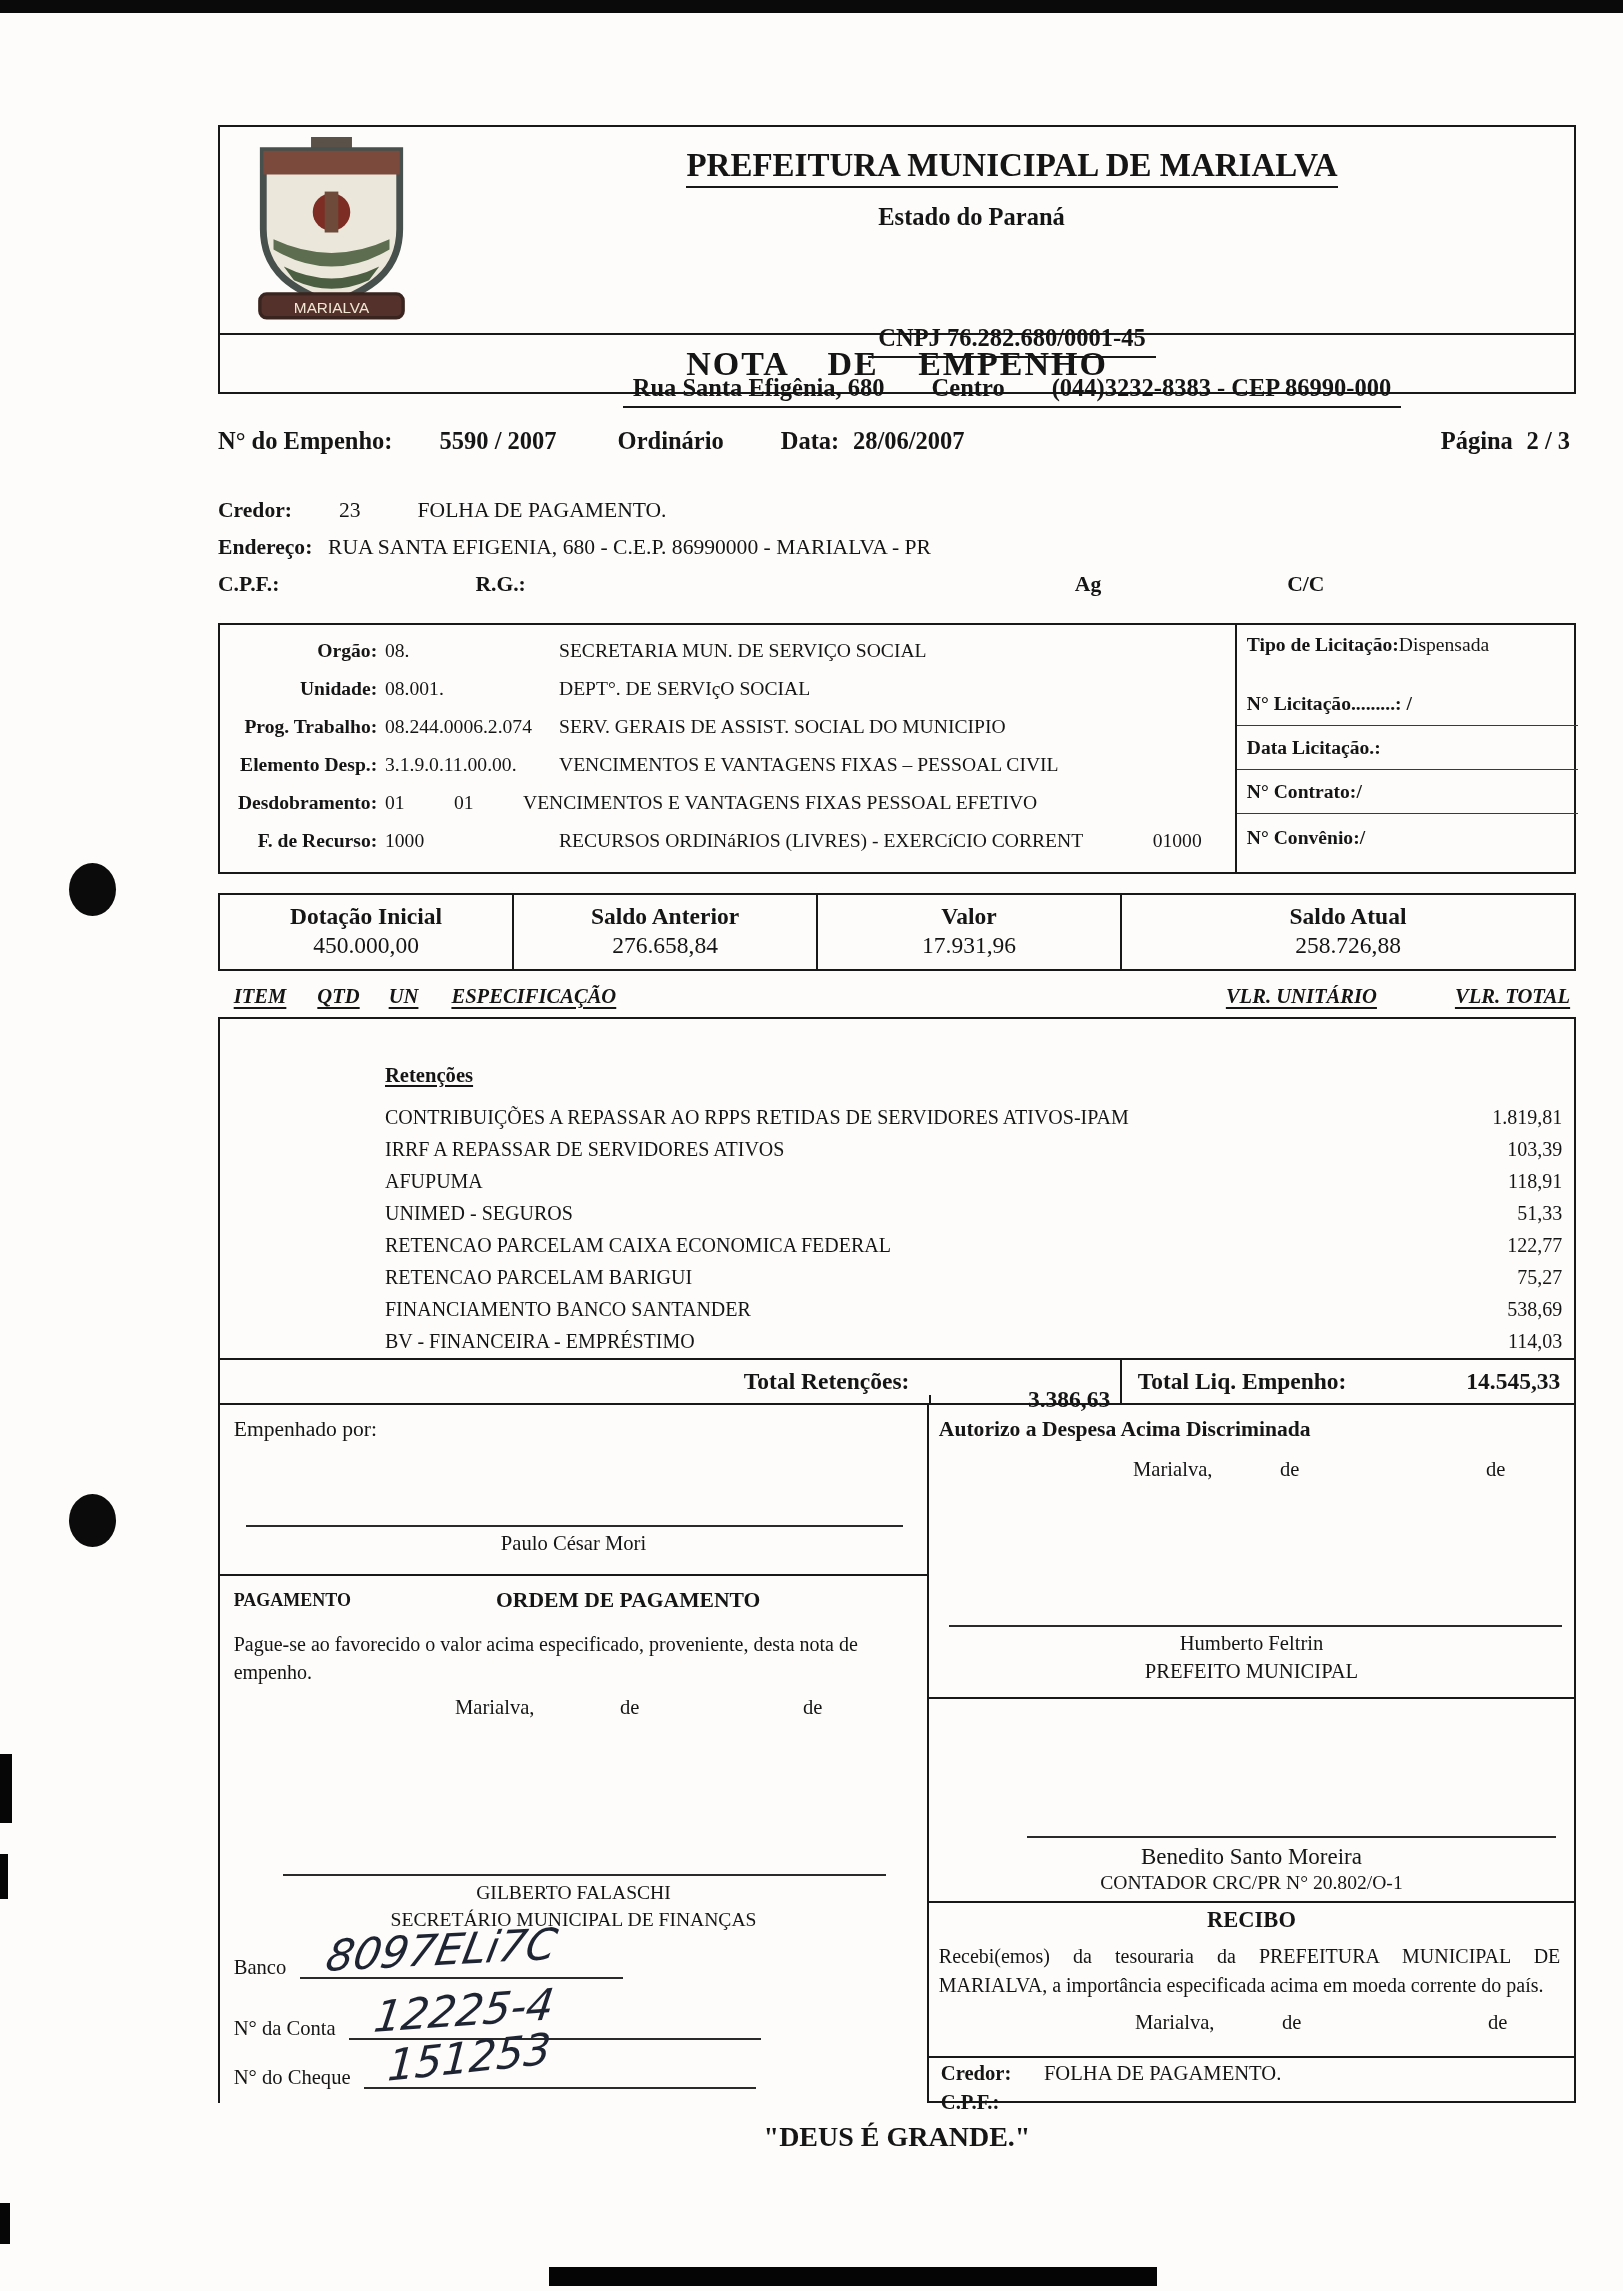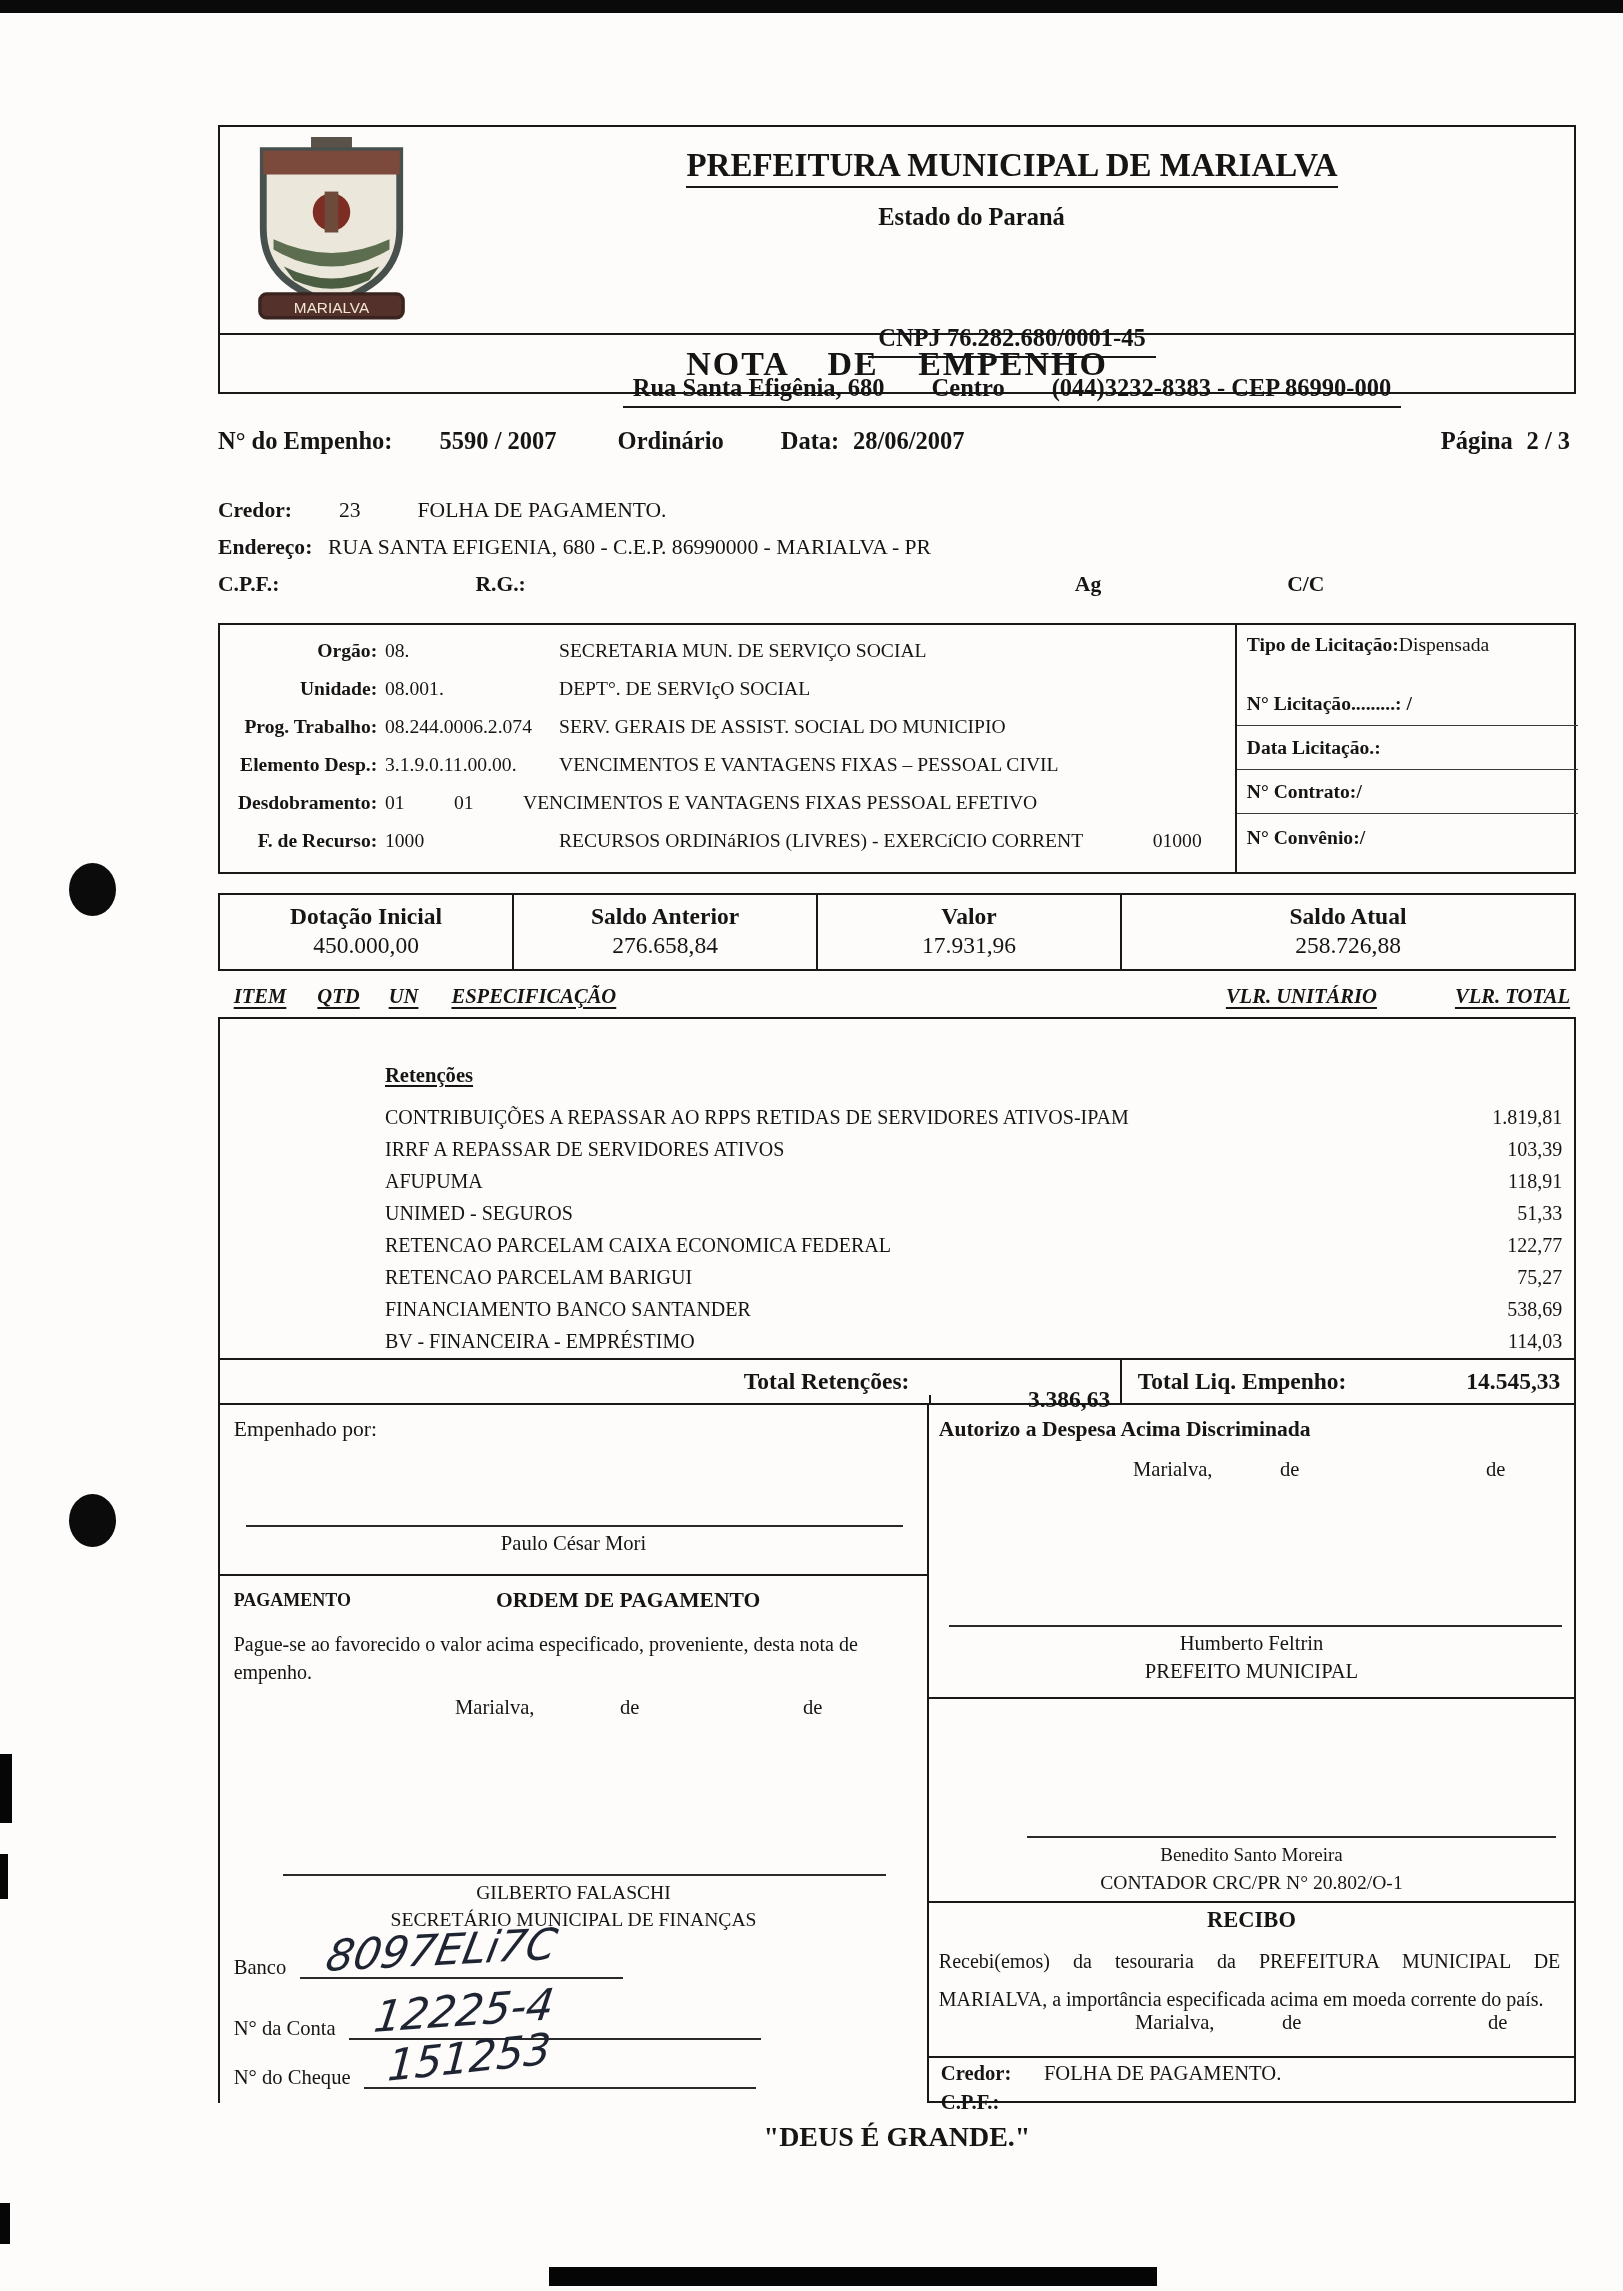--- a/index.html
+++ b/index.html
@@ -121,24 +121,24 @@
 
   .aut-t { position:absolute; left:9.8px; top:11.8px; font-size:21.6px; font-weight:bold; }
   .ml-aut { top:53px; }
   .ml-aut .m1 { left:204px; } .ml-aut .m2 { left:351px; } .ml-aut .m3 { left:557px; }
   .sl-humberto { left:19.6px; width:613px; top:220px; }
   .nm-humberto { top:227px; }
   .cg-humberto { top:255px; }
   .sec-div { position:absolute; left:0; right:0; border-top:2.5px solid #181818; }
   .dv1 { top:292px; } .dv2 { top:496px; } .dv3 { top:651px; }
   .sl-benedito { left:98px; width:529px; top:431px; }
-  .nm-benedito { top:439px; font-size:19px; }
+  .nm-benedito { top:439px; font-size:23px; }
   .cg-benedito { top:467px; font-size:19.6px; }
   .recibo-t { position:absolute; left:0; right:0; top:502px; text-align:center; font-size:22.5px; font-weight:bold; }
-  .recibo-text { position:absolute; left:9.8px; right:13.7px; top:537px; font-size:20px; line-height:38px; text-align:justify; }
+  .recibo-text { position:absolute; left:9.8px; right:13.7px; top:537px; font-size:20px; line-height:29px; text-align:justify; }
   .ml-recibo { top:606px; }
   .ml-recibo .m1 { left:206px; } .ml-recibo .m2 { left:353px; } .ml-recibo .m3 { left:559px; }
   .cred2 { position:absolute; left:11.8px; top:657px; font-size:20.6px; }
   .cred2 .v { font-weight:normal; margin-left:27.4px; }
   .cpf2 { position:absolute; left:11.8px; top:686px; font-size:20.6px; }
 
   .footer { margin-top:17.6px; text-align:center; font-size:28px; font-weight:bold; }
 </style>
 </head>
 <body>

